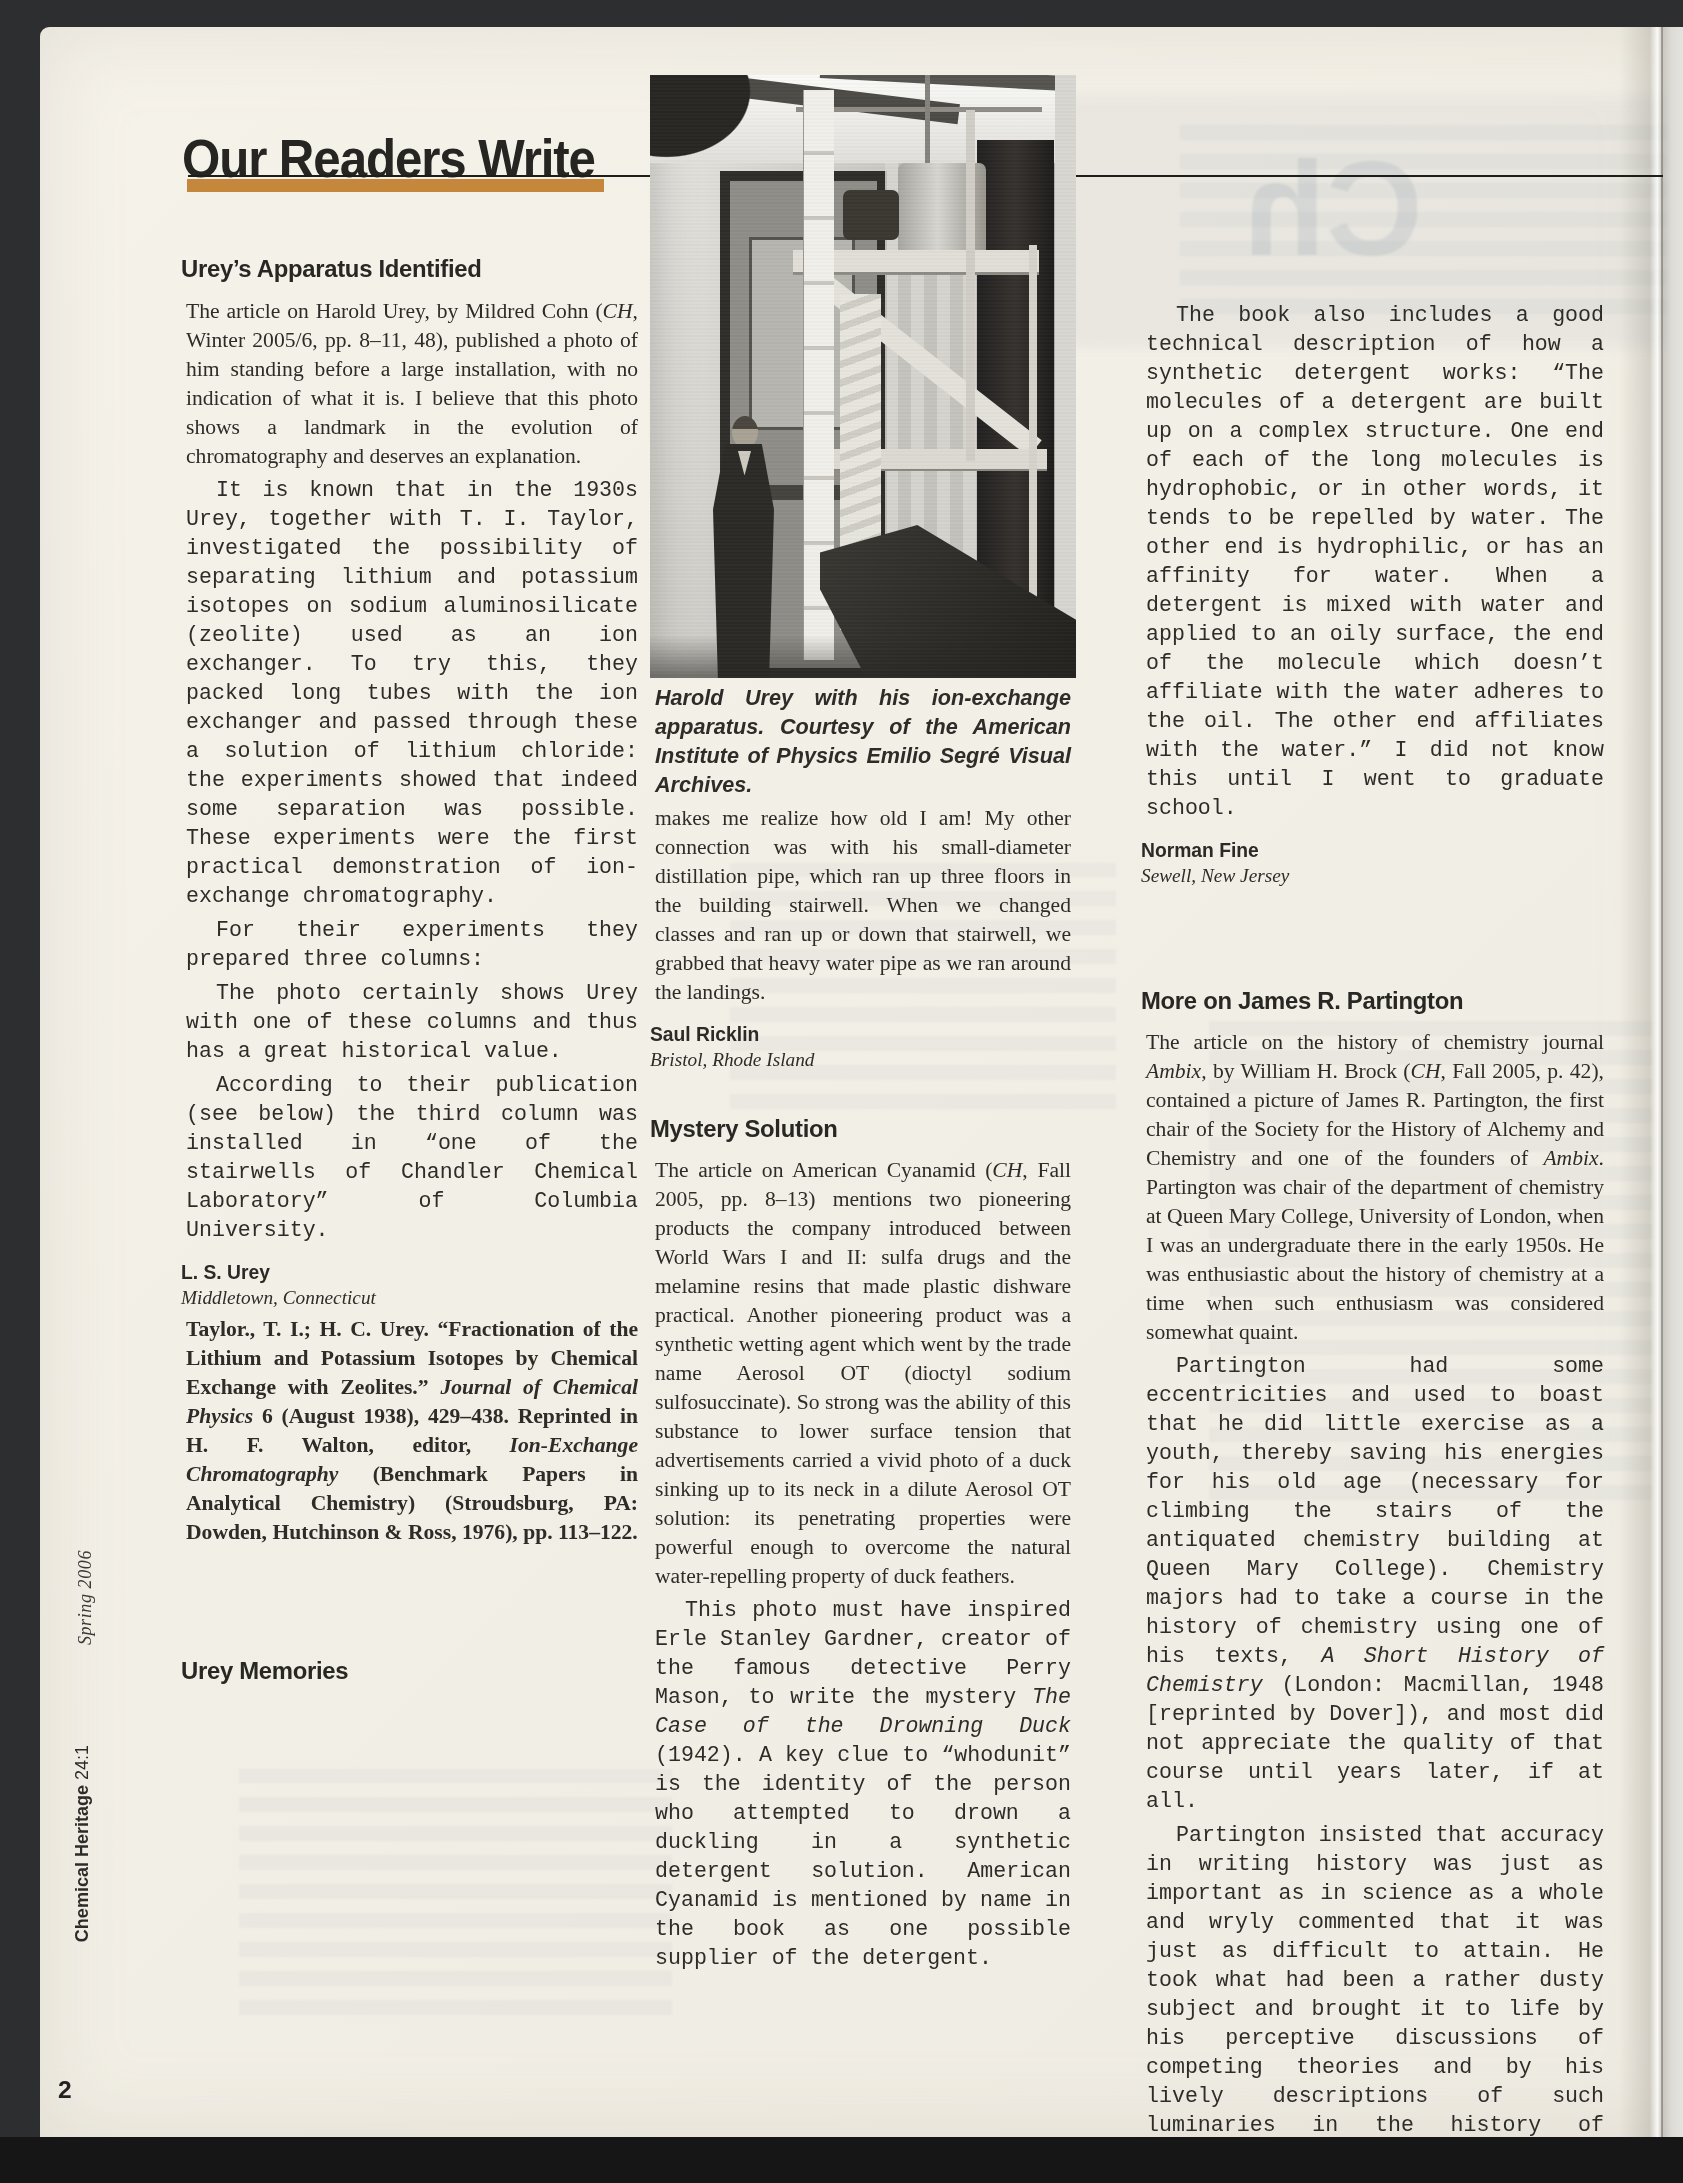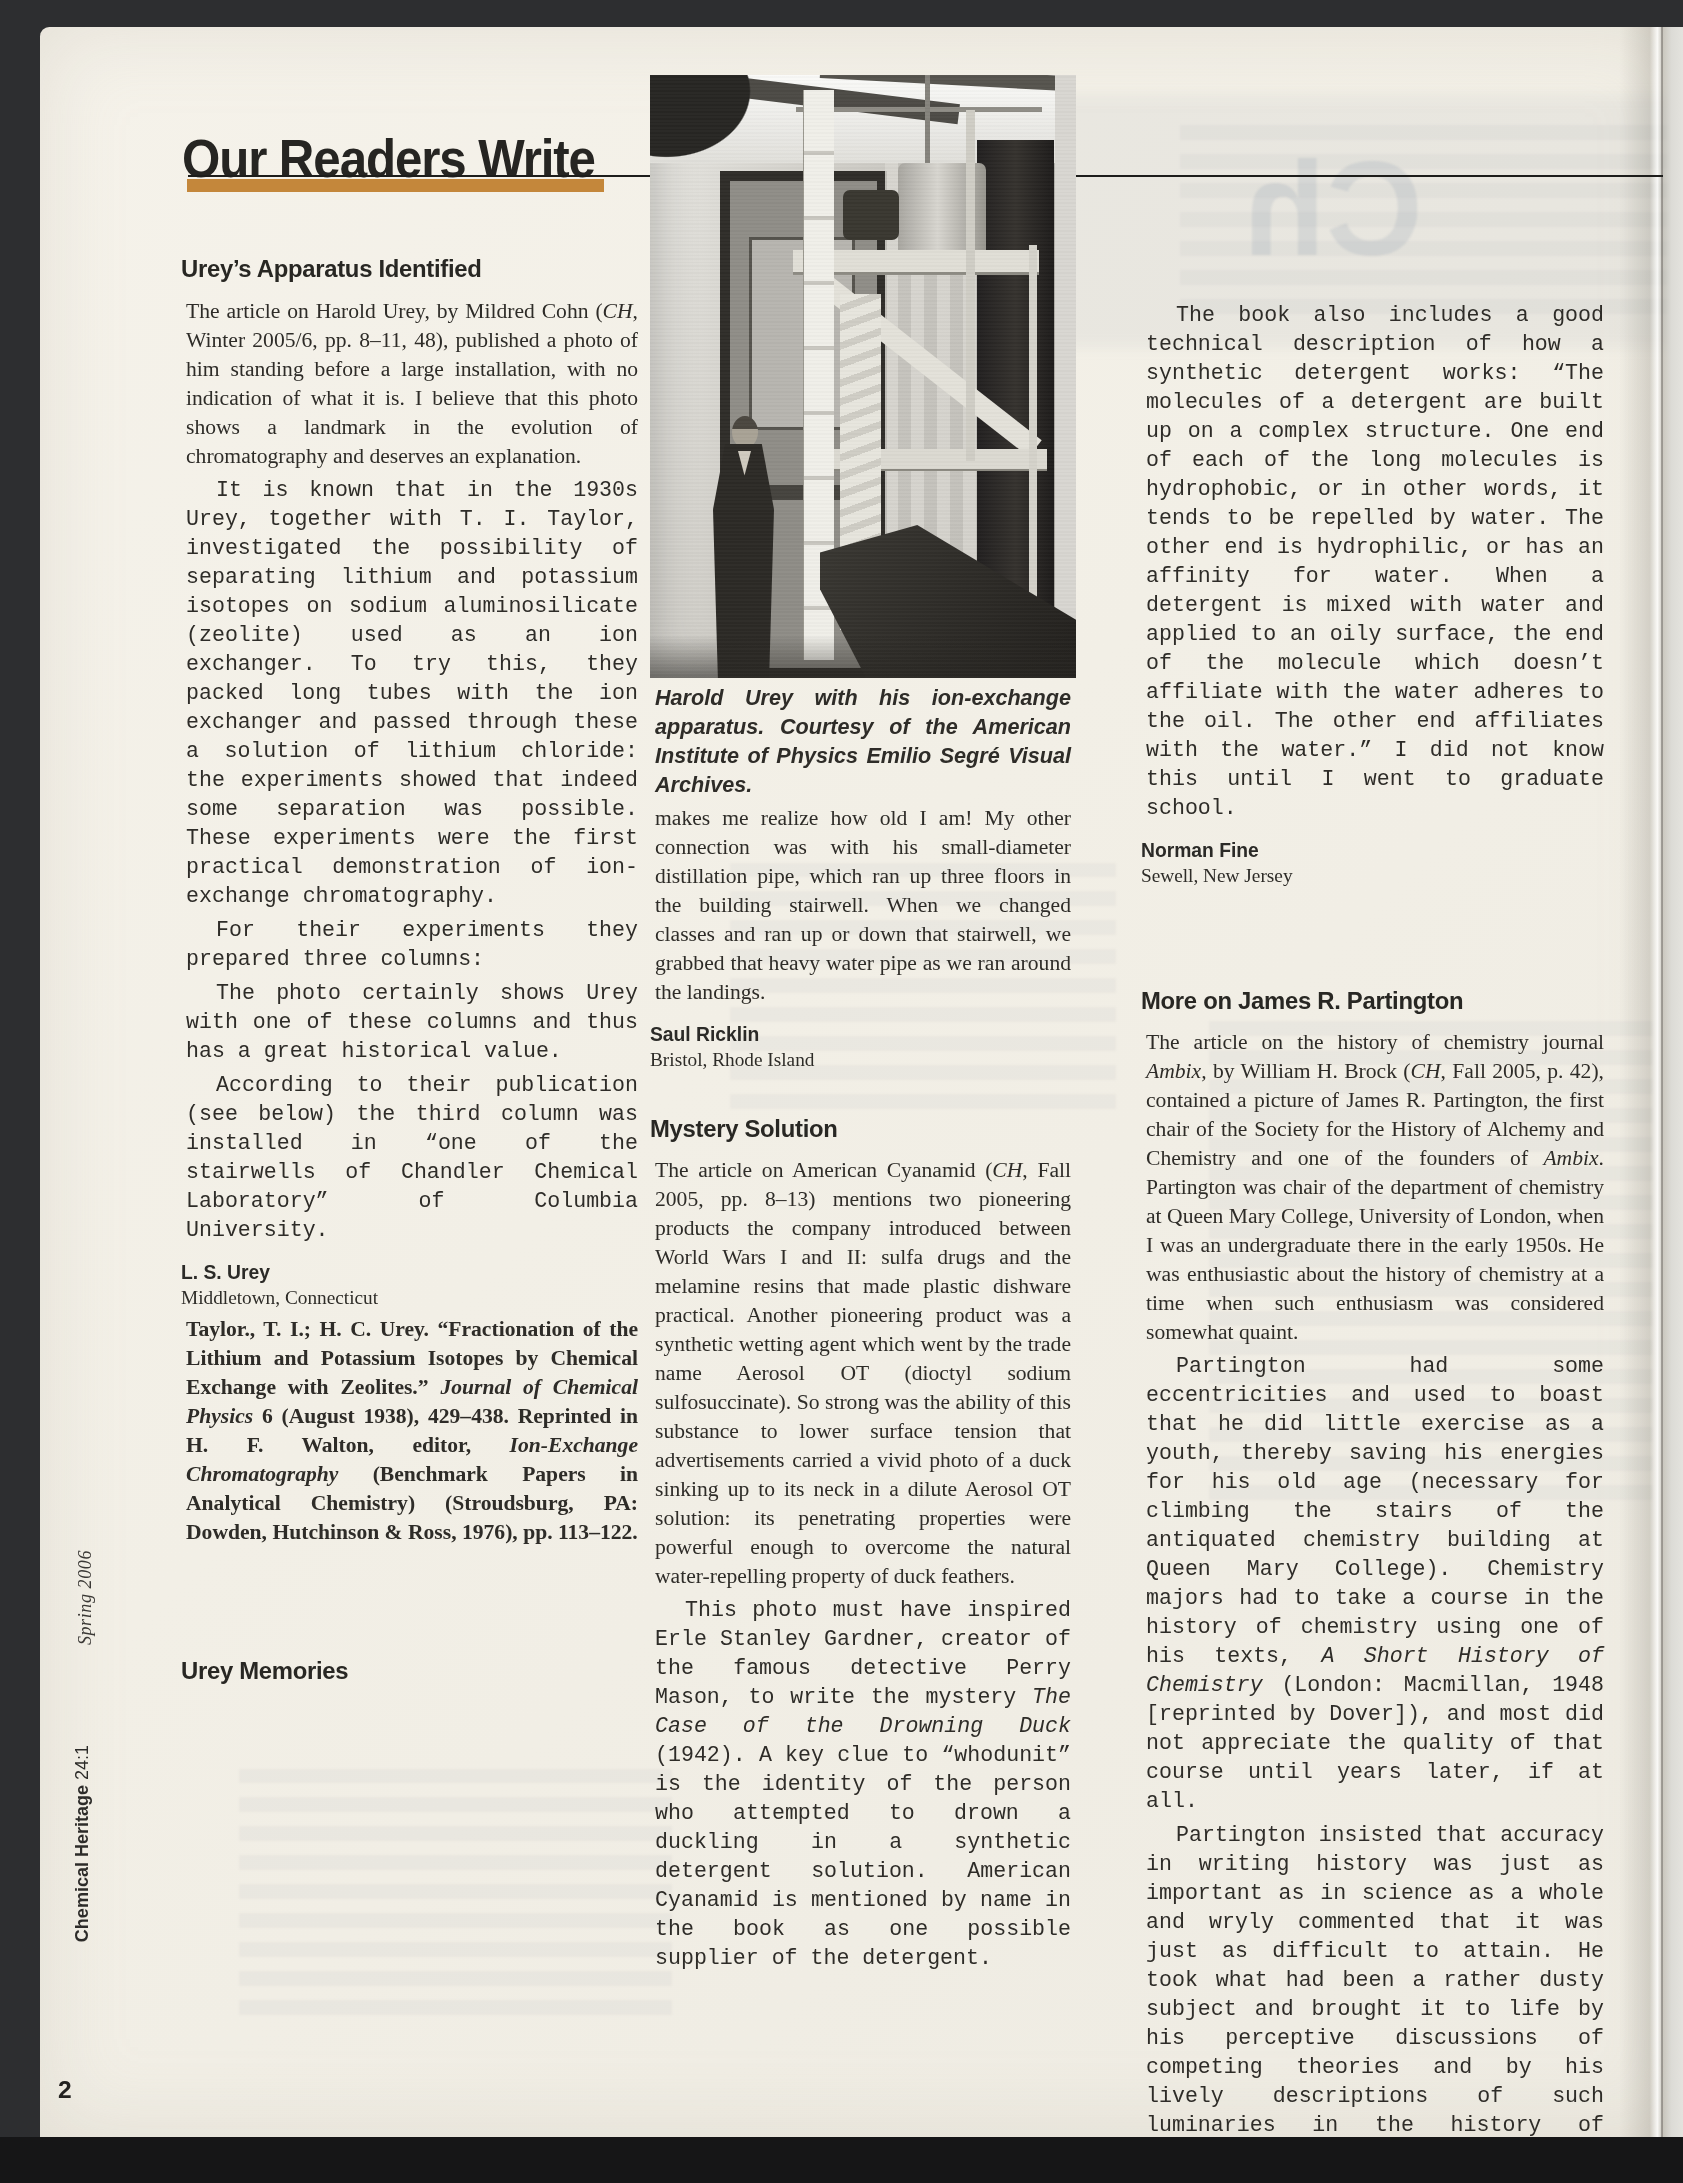--- a/index.html
+++ b/index.html
@@ -53,21 +53,21 @@
   .h2.gap-par{margin-top:98px;}
   .body p{font-size:21.6px;line-height:29px;text-align:justify;margin:5px;color:#2e2c28;}
   .body p.ind{text-indent:30px;font-family:Liberation Mono, monospace;}
   .bullets{margin:0;padding:0;list-style:none;}
   .bullets li{
     font-size:21.6px;line-height:29px;text-align:justify;color:#2e2c28;
     position:relative;padding-left:20px;
   }
   .bullets li::before{content:"\2022";position:absolute;left:2.3px;}
   .sig{font:700 19.3px/24.6px "Liberation Sans",sans-serif;color:#2b2a27;margin-top:16.4px;}
-  .loc{font-size:19.3px;line-height:24.6px;color:#2e2c28;}
+  .loc{font-style:italic;font-size:19.3px;line-height:24.6px;color:#2e2c28;}
   .citation{font-size:17.5px;line-height:23px;text-align:justify;color:#2e2c28;margin-top:9.4px;font-weight:bold;}
   .eds-note{font-style:italic;font-size:21.6px;line-height:28px;color:#2e2c28;margin-top:32px;}
   .caption{
     font:italic 700 17.5px/23px "Liberation Sans",sans-serif;
     color:#343330;margin-top:9.4px;text-align:left;
   }
   .after-caption{margin-top:34px;}
   
   .photo{
     position:relative;width:426px;height:603px;overflow:hidden;

